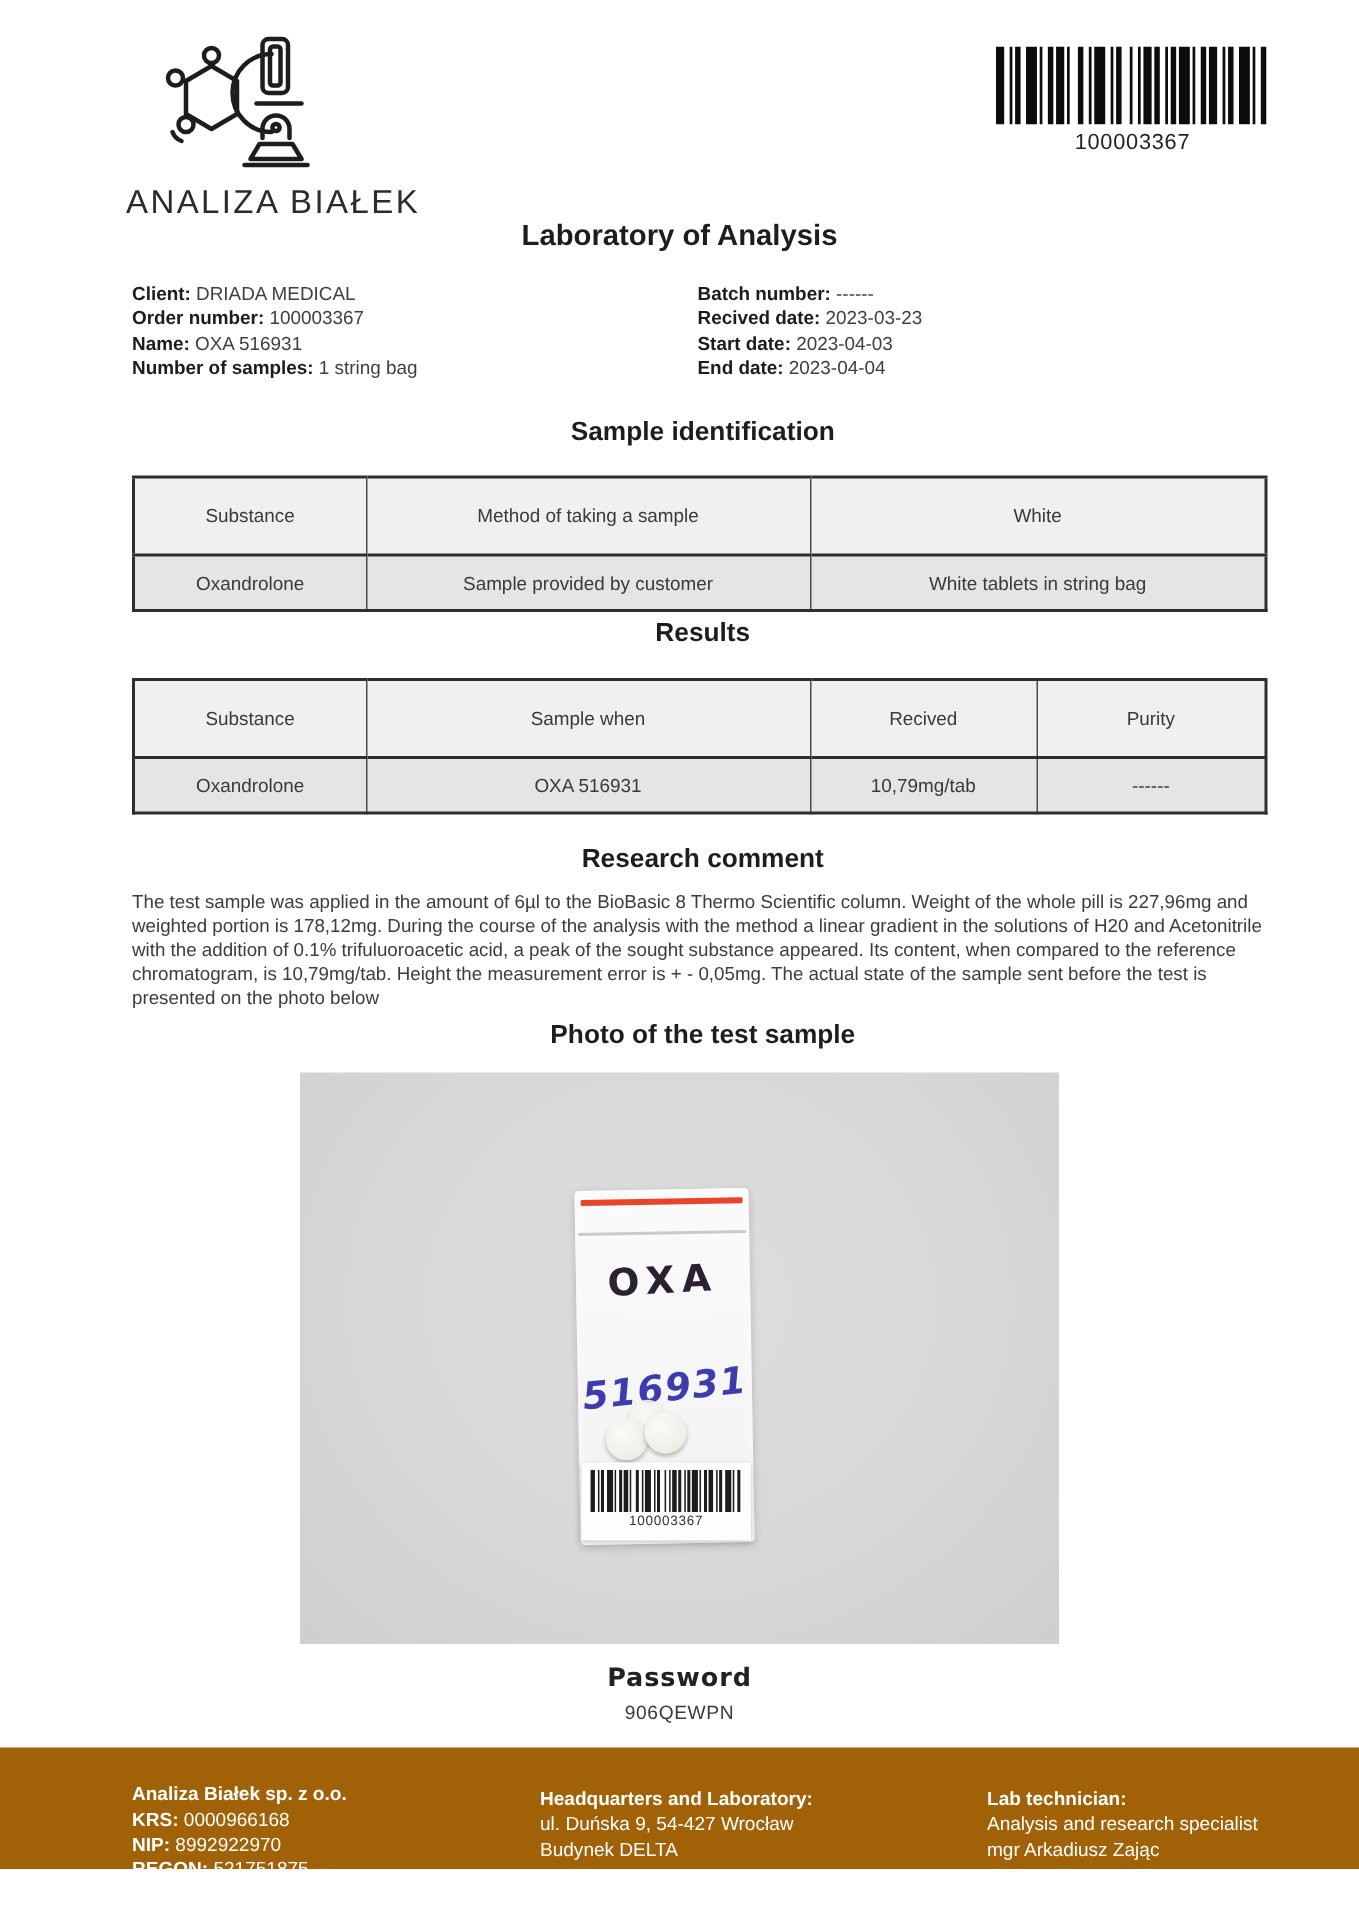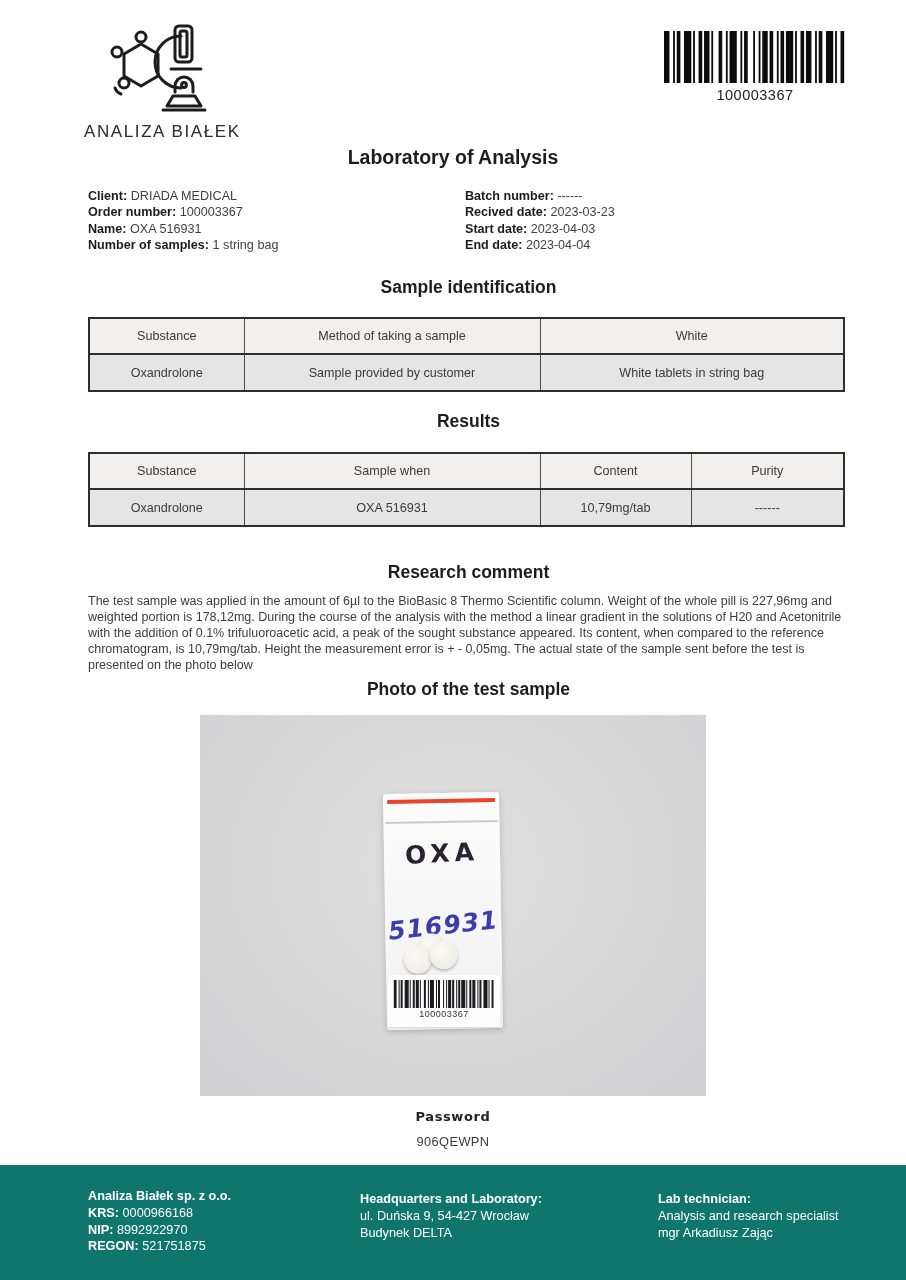--- a/index.html
+++ b/index.html
@@ -13,21 +13,21 @@
     color: #3c3c3c;
     overflow: hidden;
     margin: 0 auto;
   }
 
   
   .logo-wrap { position: absolute; left: 84px; top: 22px; width: 156px; text-align: center; }
   .logo-icon { display: block; margin: 0 auto; }
   .logo-text {
     display: block; margin-top: 8px;
-    font-size: 17px; letter-spacing: 1.6px; color: #2b2b2b; white-space: nowrap;
+    font-size: 22px; letter-spacing: 1.6px; color: #2b2b2b; white-space: nowrap;
   }
   .barcode-top { position: absolute; left: 662px; top: 31px; width: 186px; text-align: center; }
   .barcode-bars-top { width: 182px; height: 52px; display: block; margin: 0 auto; }
   .barcode-num { display: block; margin-top: 4px; font-size: 14.5px; color: #222; letter-spacing: 0.5px; }
 
   .doc-title {
     position: absolute; left: 0; top: 146px; width: 100%;
     text-align: center; font-size: 19.5px; font-weight: bold; color: #1d1d1d;
   }
 
@@ -54,21 +54,21 @@
     border-collapse: collapse; table-layout: fixed;
     font-size: 12.6px; color: #3a3a3a;
   }
   #tbl-sample  { top: 317px; }
   #tbl-results { top: 452px; }
   table.tbl th, table.tbl td {
     border: 1px solid #4a4a4a; text-align: center; font-weight: normal;
     padding: 0 6px;
   }
   table.tbl { border: 2px solid #2e2e2e; }
-  table.tbl th { background: #f1f0ee; height: 36px; border-bottom: 2px solid #2e2e2e; }
+  table.tbl th { background: #f1f0ee; height: 52px; border-bottom: 2px solid #2e2e2e; }
   table.tbl td { background: #e5e5e5; height: 37px; }
   table.tbl th { border-top: 2px solid #2e2e2e; }
 
   
   .comment-text {
     position: absolute; left: 88px; top: 593px; width: 766px;
     font-size: 12.5px; line-height: 16.1px; color: #3c3c3c; text-align: left;
   }
 
   
@@ -112,31 +112,31 @@
     background: #fdfdfd; box-shadow: 0 1px 3px rgba(0,0,0,0.2);
     transform: rotate(1deg); text-align: center;
   }
   .barcode-bars-small { width: 101px; height: 28px; display: block; margin: 5px auto 0 auto; }
   .bag-sticker-num { display: block; font-size: 9px; color: #333; margin-top: 1px; letter-spacing: 0.5px; }
 
   
   .password-title {
     position: absolute; left: 0; top: 1109px; width: 100%;
     text-align: center; font-family: "DejaVu Sans", sans-serif;
-    font-size: 13px; font-weight: bold; color: #222; letter-spacing: 0.6px;
+    font-size: 17px; font-weight: bold; color: #222; letter-spacing: 0.6px;
   }
   .password-value {
     position: absolute; left: 0; top: 1134px; width: 100%;
     text-align: center; font-size: 12.8px; color: #3a3a3a; letter-spacing: 0.4px;
   }
 
   
   .footer {
-    position: absolute; left: 0; top: 1165px; width: 906px; height: 115px;
-    background: #0f766e; color: #ffffff;
+    position: absolute; left: 0; top: 1165px; width: 906px; height: 81px;
+    background: #a16207; color: #ffffff;
     font-size: 12.7px; line-height: 16.8px;
   }
   .footer .col { position: absolute; }
   .footer .col1 { left: 88px;  top: 23px; }
   .footer .col2 { left: 360px; top: 26px; }
   .footer .col3 { left: 658px; top: 26px; }
   .footer .b { font-weight: bold; }
 </style>
 </head>
 <body>
@@ -220,21 +220,21 @@
     <colgroup>
         <col style="width:155px">
         <col style="width:296px">
         <col style="width:151px">
         <col style="width:153px">
       </colgroup>
     <thead>
       <tr>
         <th>Substance</th>
         <th>Sample when</th>
-        <th>Content</th>
+        <th>Recived</th>
         <th>Purity</th>
       </tr>
     </thead>
     <tbody>
       <tr>
         <td>Oxandrolone</td>
         <td>OXA 516931</td>
         <td>10,79mg/tab</td>
         <td>------</td>
       </tr>

